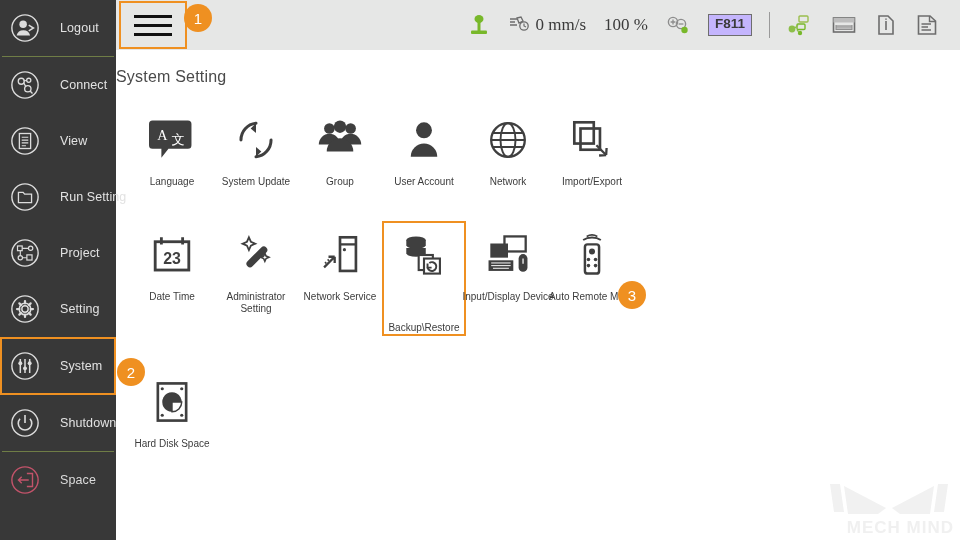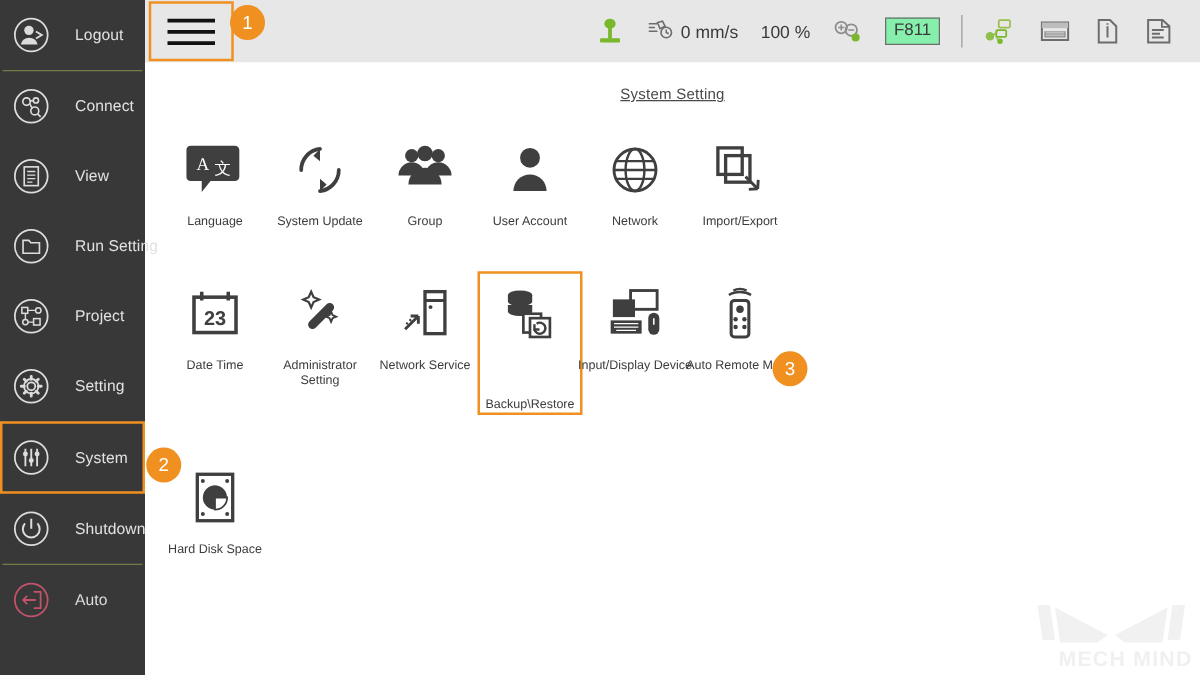--- a/index.html
+++ b/index.html
@@ -99,49 +99,49 @@
     display: flex;
     align-items: center;
     justify-content: center;
     height: 50px;
     padding: 0 9px;
     color: #3d3d3d;
     font-size: 16px;
     gap: 6px;
     white-space: nowrap;
   }
-  .tb-item.txt { font-size: 14px; color: #3a3a3a; }
+  .tb-item.txt { font-size: 17px; color: #3a3a3a; font-family: Liberation Serif, serif; }
   .tb-fbox {
     border: 1px solid #6e6e6e;
-    background: #86efac;
+    background: #c4b5fd;
     padding: 1px 6px 2px 6px;
     font-size: 13.5px;
     color: #3a3a3a;
     line-height: 1.25;
+    font-weight: bold;
   }
   .tb-divider {
     width: 1px; height: 26px;
     background: #9a9a9a;
     margin: 0 8px;
   }
 
   
   .content {
     flex: 1 1 auto;
     position: relative;
     background: #ffffff;
     overflow: hidden;
   }
   .page-title {
-    text-align: center;
-    font-size: 12px;
+    text-align: left;
+    font-size: 16px;
     color: #4a4a4a;
     margin-top: 18px;
     letter-spacing: .2px;
-    text-decoration: underline;
   }
   .grid {
     margin-top: 20px;
     padding-left: 14px;
   }
   .grid-row {
     display: flex;
     align-items: flex-start;
   }
   .cell {
@@ -310,21 +310,21 @@
       </div>
       <div class="side-sep"></div>
       <div class="side-item leave">
         <span class="s-ico">
           <svg width="30" height="30" viewBox="0 0 32 32">
             <circle cx="16" cy="16" r="14" fill="none" stroke="#c2536a" stroke-width="1.5"></circle>
         <path d="M18 9 h6 v14 h-6" fill="none" stroke="#c2536a" stroke-width="1.5"></path>
         <path d="M20 16 H9 M12.5 12.5 L9 16 l3.5 3.5" fill="none" stroke="#c2536a" stroke-width="1.5"></path>
           </svg>
         </span>
-        <span class="s-lbl" style="color:#dcdcdc">Auto</span>
+        <span class="s-lbl" style="color:#dcdcdc">Space</span>
       </div>
     </div>
 
   <div class="right">
 
     <div class="topbar">
       <div class="menu-btn">
         <i></i>
         <i></i>
         <i></i>

